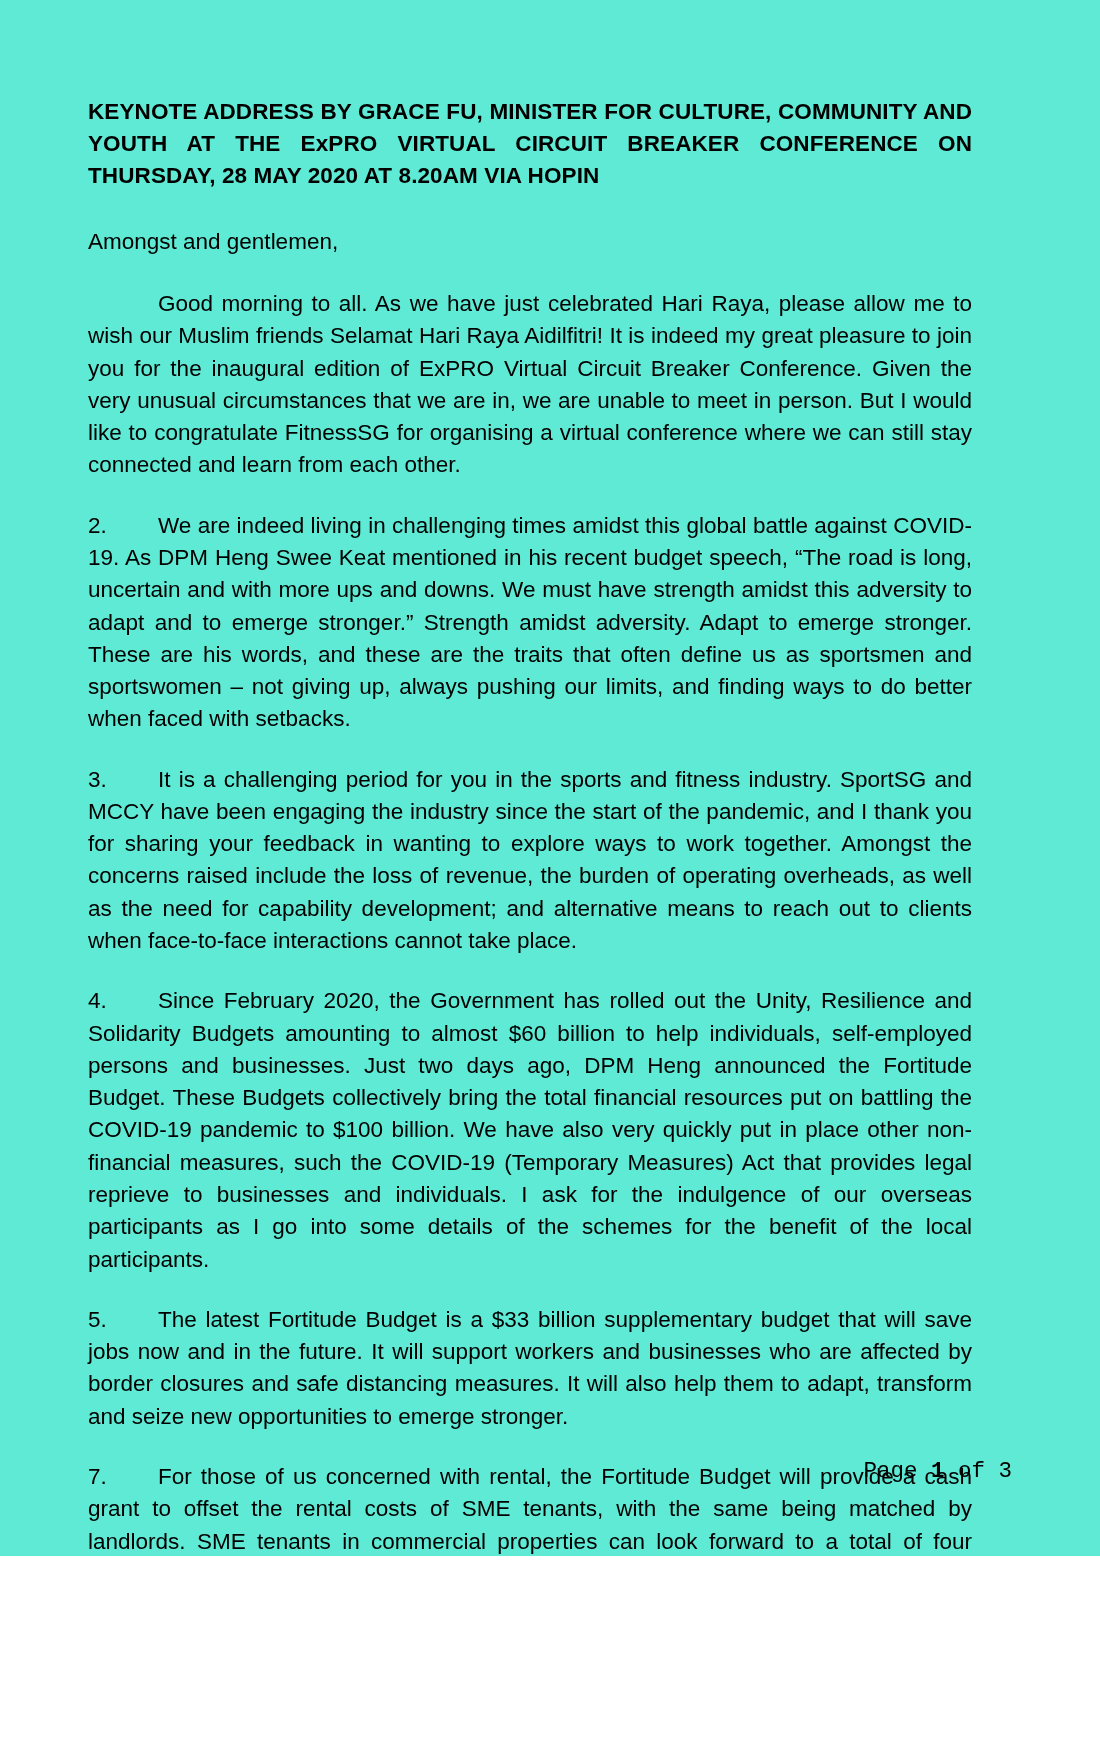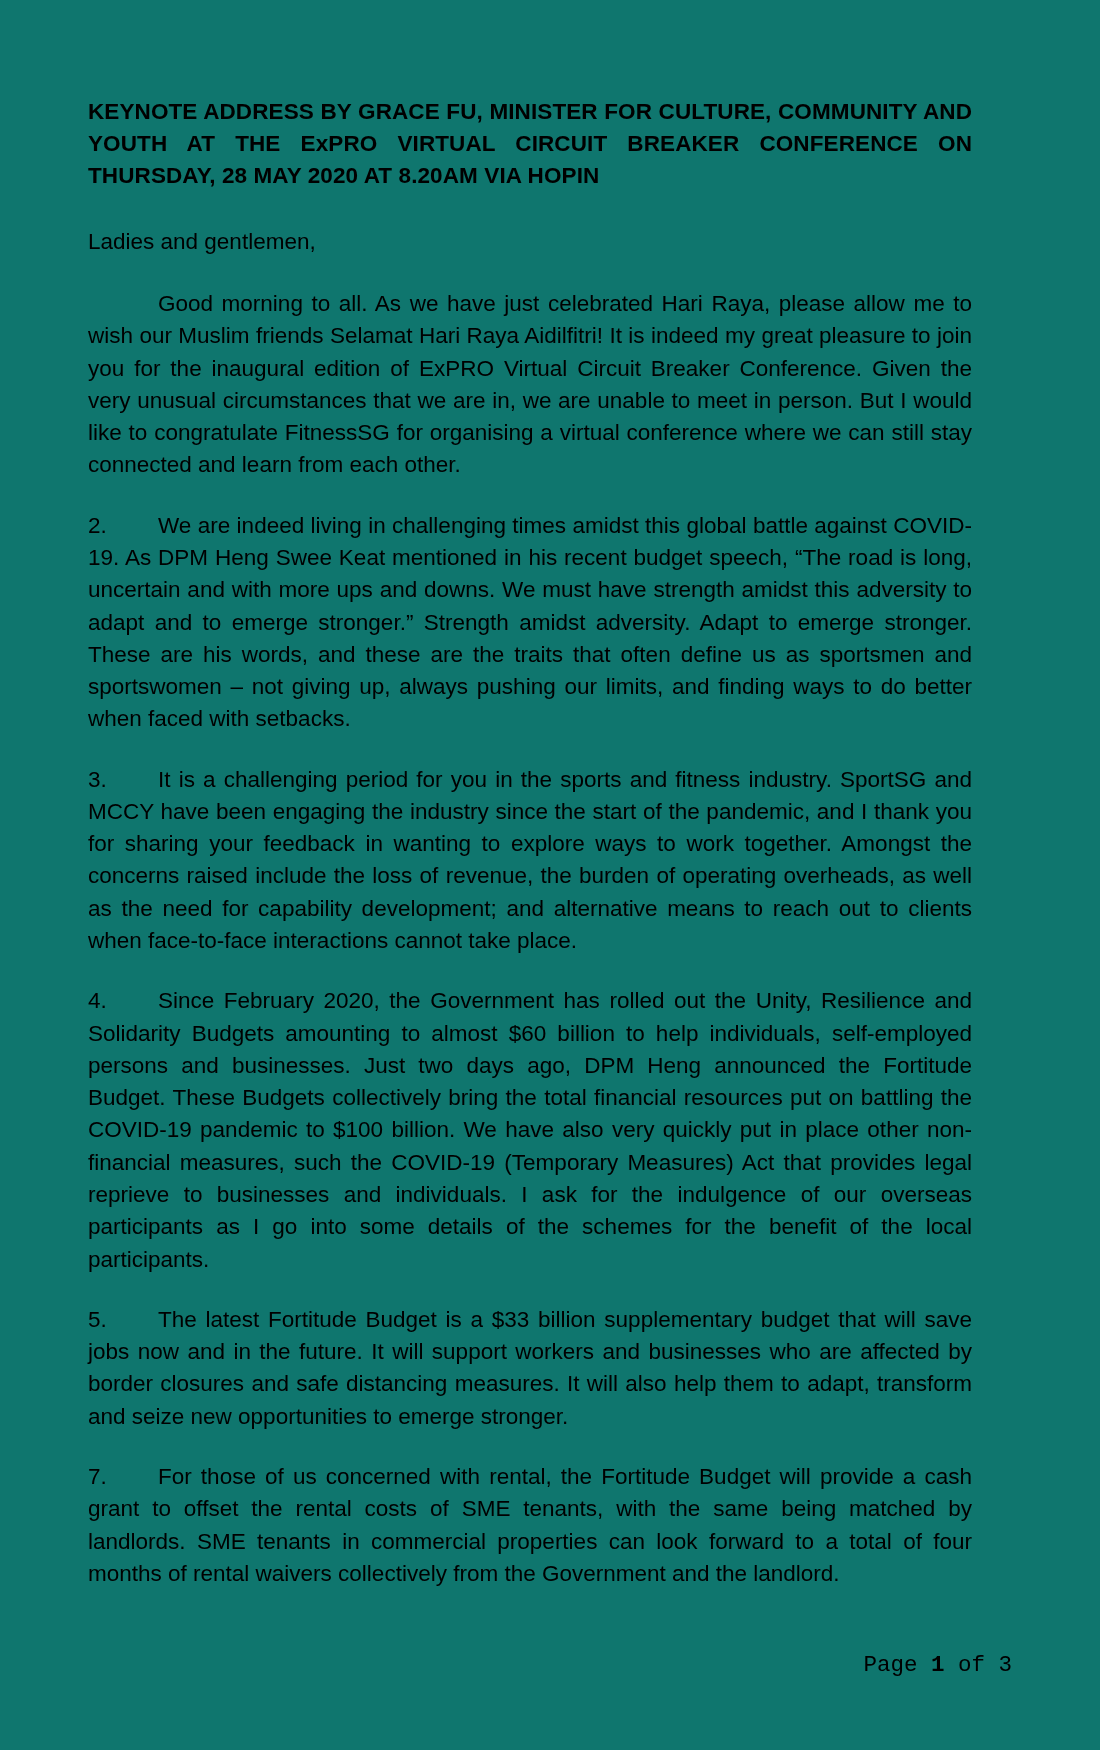--- a/index.html
+++ b/index.html
@@ -8,22 +8,22 @@
     background: #ffffff;
   }
   body {
     font-family: "Liberation Sans", sans-serif;
     color: #000000;
     -webkit-font-smoothing: antialiased;
   }
   .page {
     position: relative;
     width: 1100px;
-    height: 1750px;
-    background: #0f766e;
+    height: 1556px;
+    background: #5eead4;
     box-sizing: border-box;
     padding: 96px 100px 0 88px;
     overflow: hidden;
   }
   .doc-body {
     width: 884px;
   }
   .doc-title {
     font-size: 22.5px;
     font-weight: bold;
@@ -71,21 +71,21 @@
 </style>
 </head>
 <body>
 
 <div class="page">
 
   <div class="doc-body">
 
     <h1 class="doc-title">KEYNOTE ADDRESS BY GRACE FU, MINISTER FOR CULTURE, COMMUNITY AND YOUTH AT THE ExPRO VIRTUAL CIRCUIT BREAKER CONFERENCE ON THURSDAY, 28 MAY 2020 AT 8.20AM VIA HOPIN</h1>
 
-    <p class="salutation">Ladies and gentlemen,</p>
+    <p class="salutation">Amongst and gentlemen,</p>
 
     <p class="para">
       <span class="indent"></span><span>Good morning to all. As we have just celebrated Hari Raya, please allow me to wish our Muslim friends Selamat Hari Raya Aidilfitri! It is indeed my great pleasure to join you for the inaugural edition of ExPRO Virtual Circuit Breaker Conference. Given the very unusual circumstances that we are in, we are unable to meet in person. But I would like to congratulate FitnessSG for organising a virtual conference where we can still stay connected and learn from each other.</span>
     </p>
 
     <p class="para">
       <span class="num">2.</span><span>We are indeed living in challenging times amidst this global battle against COVID-19. As DPM Heng Swee Keat mentioned in his recent budget speech, “The road is long, uncertain and with more ups and downs. We must have strength amidst this adversity to adapt and to emerge stronger.” Strength amidst adversity. Adapt to emerge stronger. These are his words, and these are the traits that often define us as sportsmen and sportswomen – not giving up, always pushing our limits, and finding ways to do better when faced with setbacks.</span>
     </p>
 
     <p class="para">

